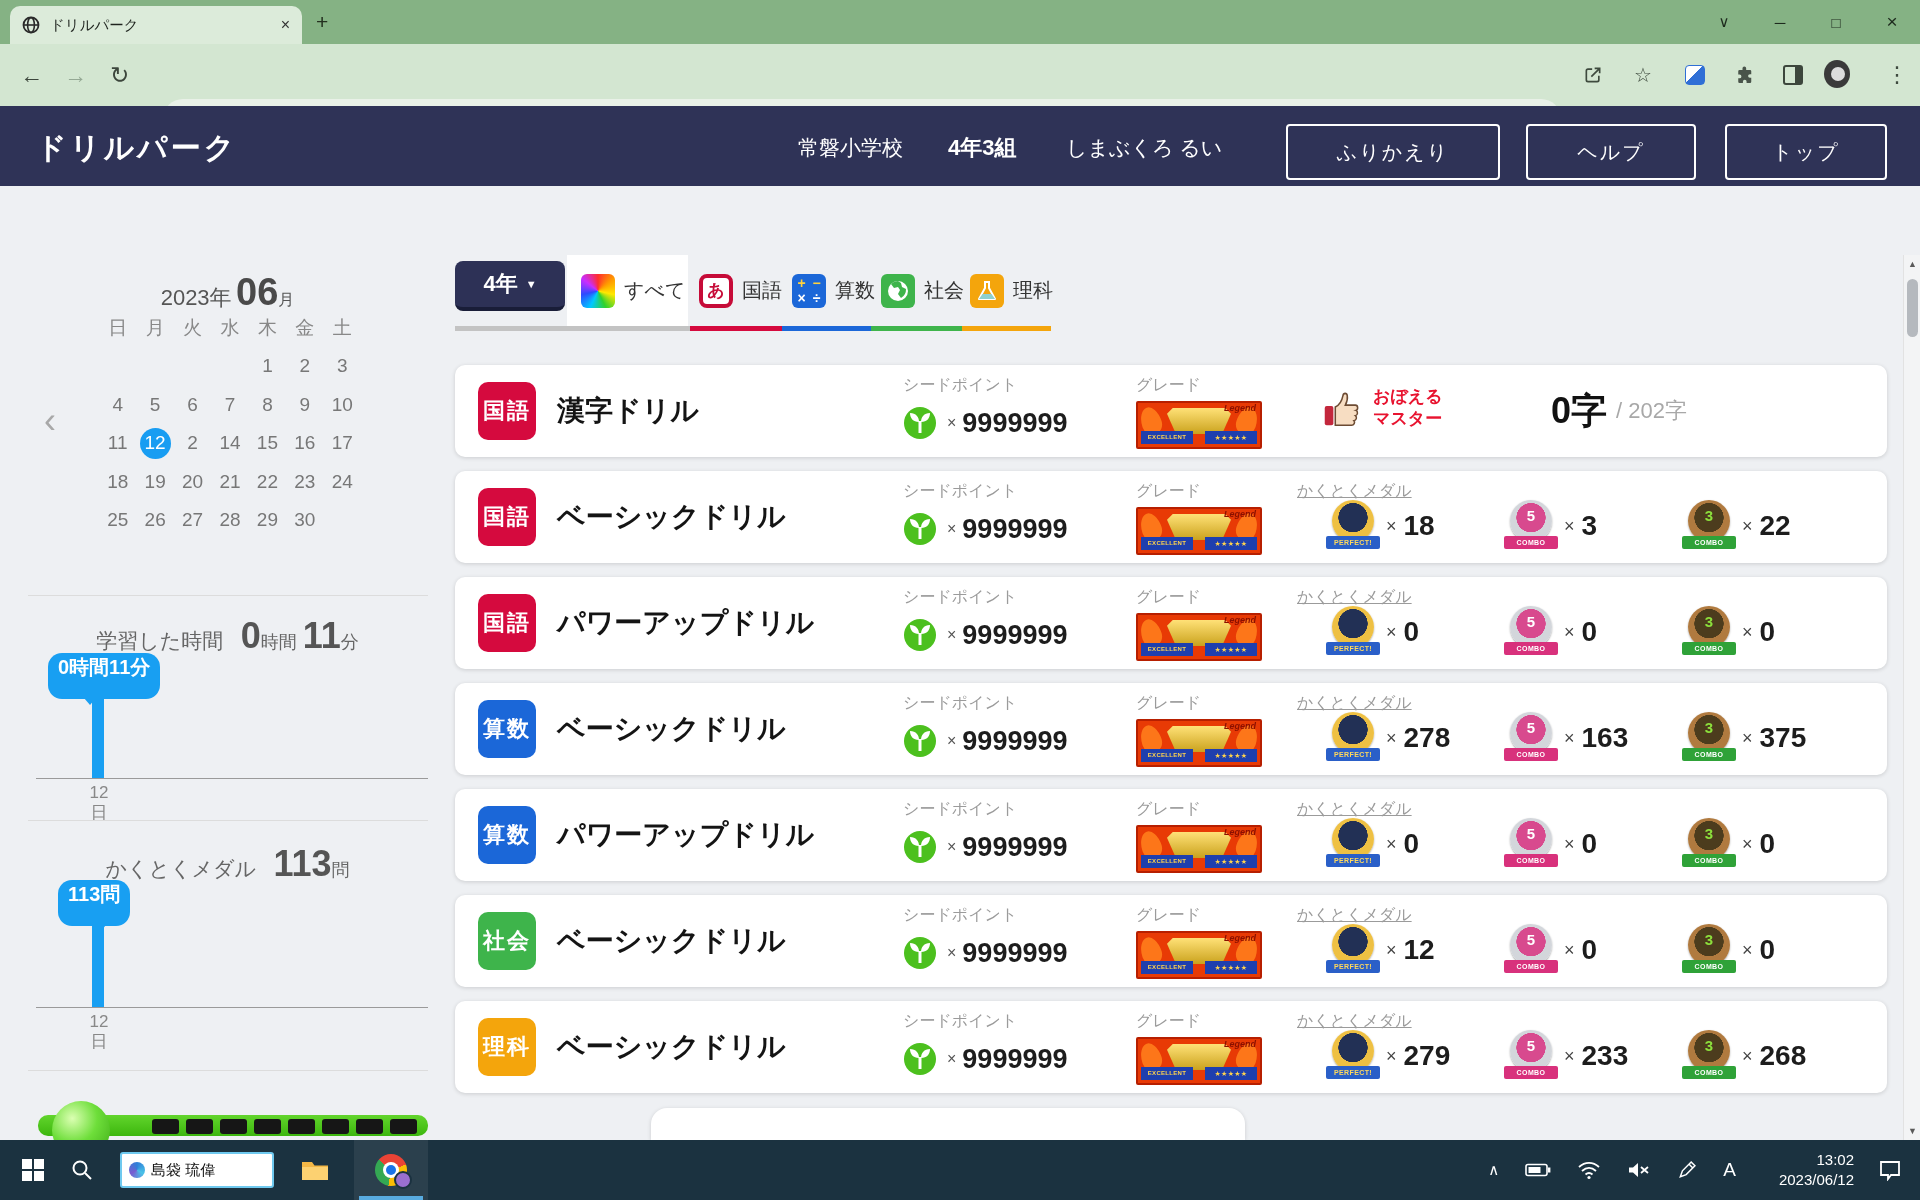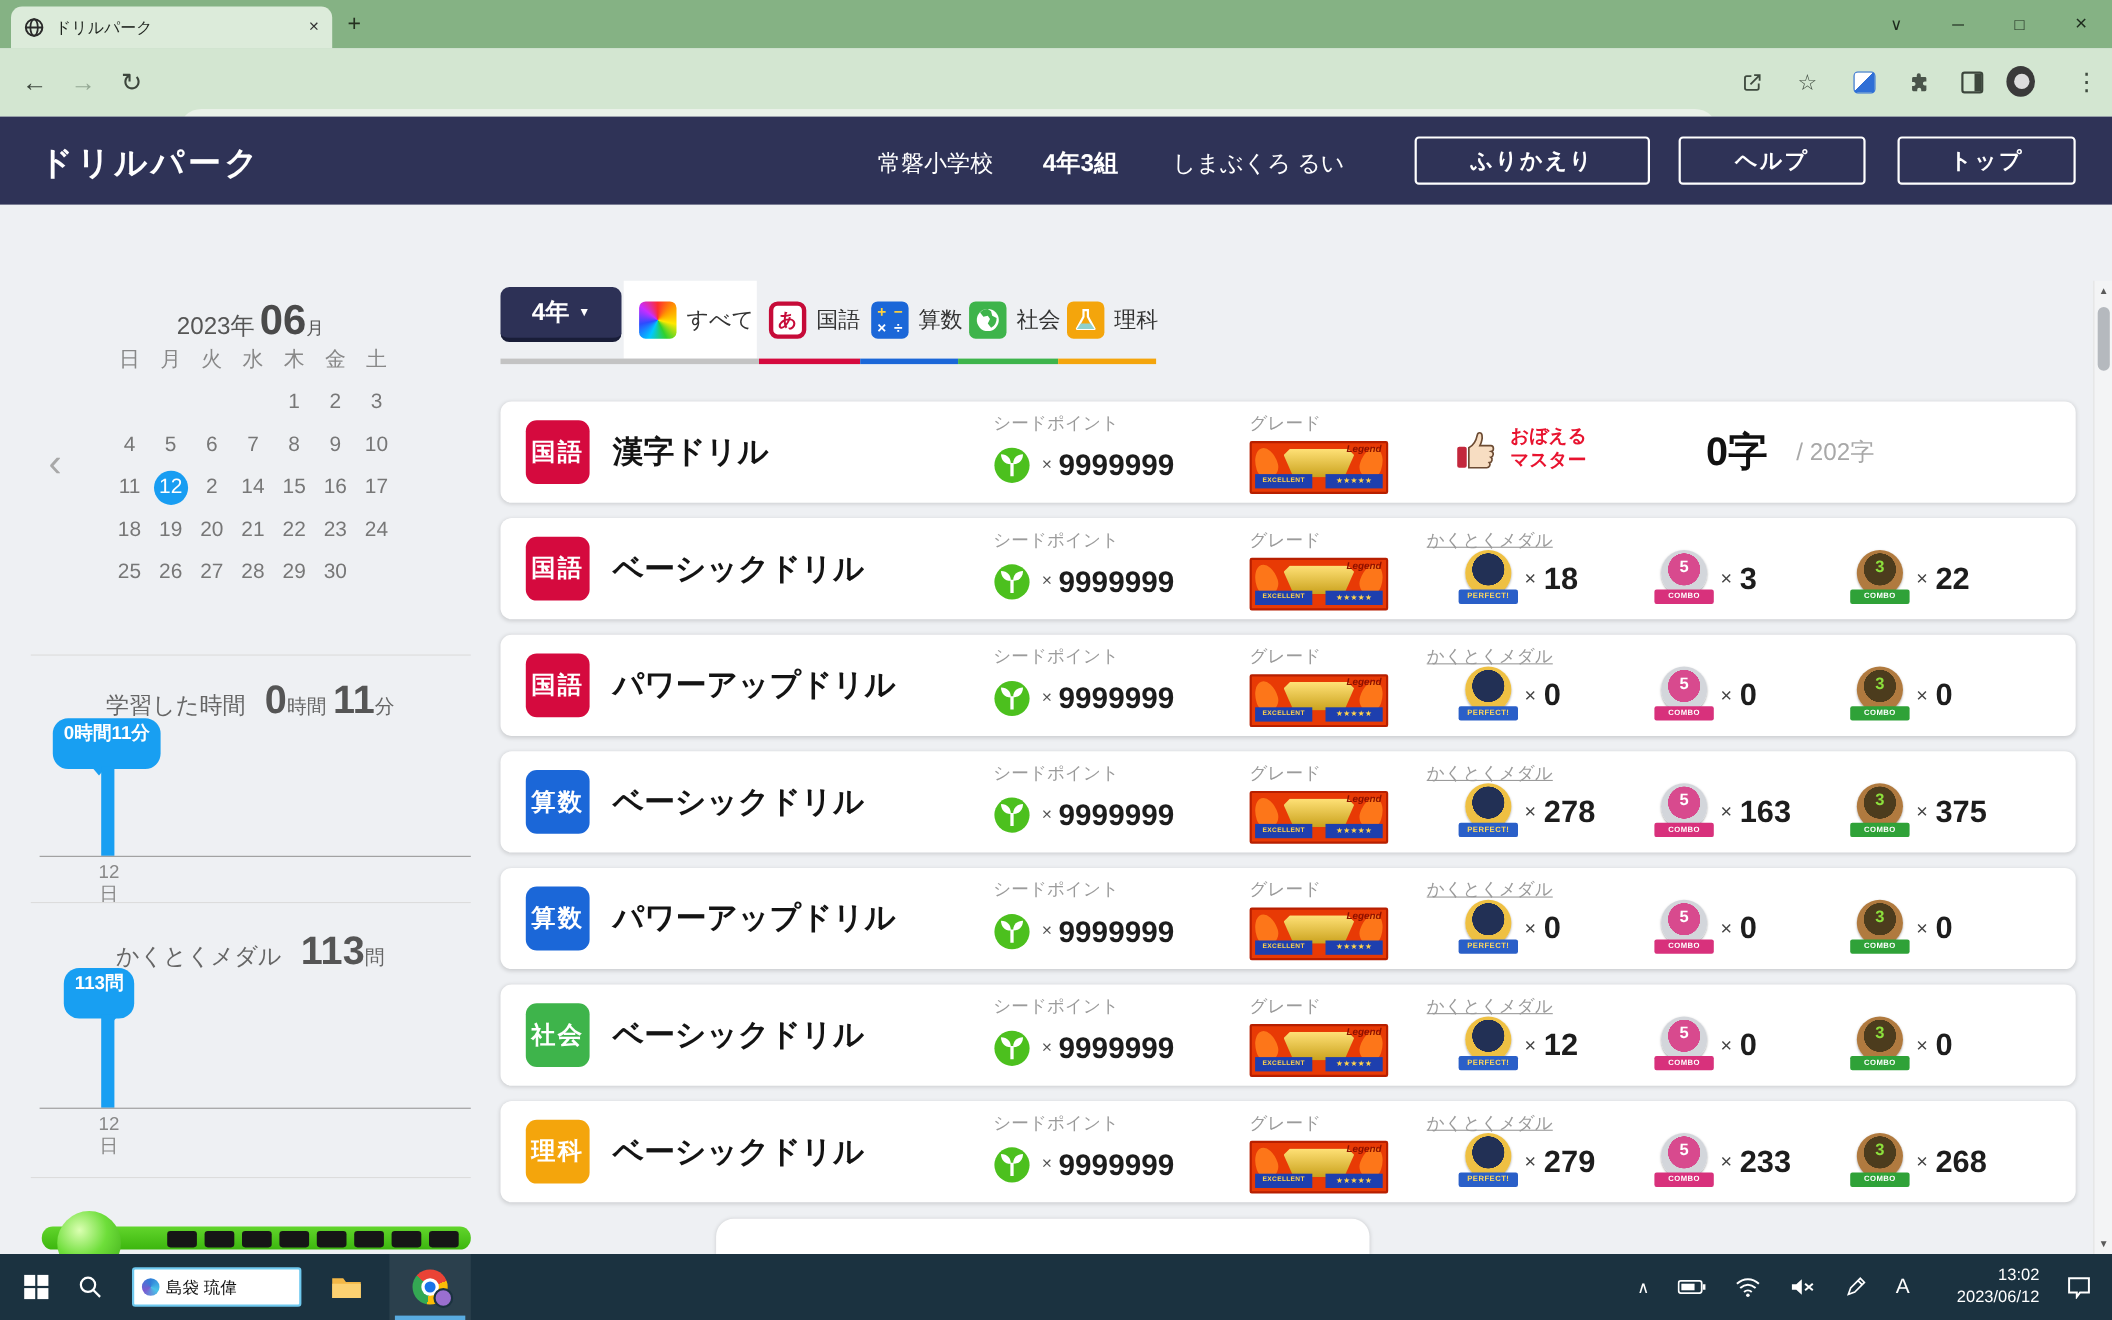--- a/index.html
+++ b/index.html
@@ -26,21 +26,21 @@
   .panelic::after{content:"";position:absolute;right:0;top:0;bottom:0;width:6px;background:#3c463c;}
   .avatar{width:28px;height:28px;border-radius:50%;background:#3a3a3a;position:relative;}
   .avatar::after{content:"";position:absolute;left:7px;top:7px;width:14px;height:14px;border-radius:50%;background:#ddd;}
 
   
   .appheader{position:absolute;left:0;top:106px;width:1920px;height:80px;background:#2f3357;color:#fff;}
   .app-title{position:absolute;left:36px;top:22px;font-size:30px;font-weight:bold;letter-spacing:3px;}
   .hd-school{position:absolute;left:798px;top:28px;font-size:21px;}
   .hd-class{position:absolute;left:948px;top:27px;font-size:22px;font-weight:bold;}
   .hd-student{position:absolute;left:1066px;top:28px;font-size:21px;}
-  .hd-btn{position:absolute;top:18px;height:44px;border:2px solid #fff;border-radius:4px;color:#fff;font-size:20px;display:flex;align-items:center;justify-content:center;letter-spacing:2px;background:transparent;font-weight:bold;}
+  .hd-btn{position:absolute;top:18px;height:56px;border:2px solid #fff;border-radius:4px;color:#fff;font-size:20px;display:flex;align-items:center;justify-content:center;letter-spacing:2px;background:transparent;}
   .hb1{left:1286px;width:214px;}.hb2{left:1526px;width:170px;}.hb3{left:1725px;width:162px;}
 
   
   .navband{position:absolute;left:0;top:186px;width:1920px;height:69px;background:#fff;}
   .pillwrap{position:absolute;left:224px;top:14px;width:333px;height:40px;background:#f1f1f1;border-radius:21px;box-shadow:0 2px 4px rgba(0,0,0,.18);}
   .pill{position:absolute;top:0;height:40px;display:flex;align-items:center;justify-content:center;font-size:19px;font-weight:bold;}
   .pill-home{left:0;width:165px;background:#1787e6;color:#fff;border-radius:21px;z-index:2;}
   .pill-relearn{left:165px;width:168px;color:#1787e6;border-radius:0 21px 21px 0;}
 
   
@@ -54,21 +54,21 @@
   .cal-wdrow{position:absolute;left:99px;top:58px;width:262px;display:grid;grid-template-columns:repeat(7,1fr);}
   .cal-wd{text-align:center;font-size:19px;color:#888;line-height:30px;}
   .cal-grid{position:absolute;left:99px;top:92px;width:262px;display:grid;grid-template-columns:repeat(7,1fr);grid-auto-rows:38.5px;}
   .cal-day{display:flex;align-items:center;justify-content:center;font-size:19px;color:#777;}
   .cal-day.sel{color:#fff;}
   .cal-day.sel em{font-style:normal;background:#189df2;border-radius:50%;width:31px;height:31px;display:flex;align-items:center;justify-content:center;}
   .divider{position:absolute;left:28px;width:400px;border-top:1px solid #dcdcdc;}
   .stat-title{position:absolute;left:0;width:455px;text-align:center;color:#666;font-size:21px;}
   .stat-big{font-size:36px;font-weight:bold;color:#555;}
   .stat-unit{font-size:18px;color:#666;}
-  .bubble{position:absolute;height:46px;background:#189ff2;border-radius:14px;color:#fff;font-size:17px;font-weight:bold;line-height:28px;padding:0 10px;}
+  .bubble{position:absolute;height:46px;background:#189ff2;border-radius:14px;color:#fff;font-size:20px;font-weight:bold;line-height:28px;padding:0 10px;}
   .bubble::after{content:"";position:absolute;left:36px;bottom:-6px;border:6px solid transparent;border-top:7px solid #189ff2;border-bottom:0;}
   .sbar{position:absolute;left:92px;width:12px;background:#189ff2;}
   .axis{position:absolute;left:36px;width:392px;border-top:1px solid #9a9a9a;}
   .xlab{position:absolute;left:84px;width:30px;text-align:center;font-size:17px;color:#888;line-height:1.15;}
   .lvl-bar{position:absolute;left:38px;top:860px;width:390px;height:21px;border-radius:10px;background:linear-gradient(#62d52c,#3cb60e);}
   .lvl-ball{position:absolute;left:52px;top:846px;width:58px;height:58px;border-radius:50%;background:radial-gradient(circle at 35% 30%,#dbffb2,#6ede3a 45%,#3aa714);}
   .lvl-segs{position:absolute;left:152px;top:864px;display:flex;gap:7px;}
   .lvl-segs i{width:27px;height:15px;background:#161616;border-radius:3px;}
 
   
@@ -124,21 +124,21 @@
   .m-combo3 .mnum{color:#8ce03c;}
   .mrib{position:absolute;bottom:5px;left:-1px;width:54px;height:13px;border-radius:2px;text-align:center;font-size:7px;font-weight:bold;line-height:13px;letter-spacing:.4px;color:#fff;}
   .m-perfect .mrib{background:#2a5fc8;color:#ffd95e;}
   .m-combo5 .mrib{background:#d8317c;}
   .m-combo3 .mrib{background:#2fa238;}
 
   .master{position:absolute;left:864px;top:20px;display:flex;align-items:center;gap:8px;}
   .master-text{display:flex;flex-direction:column;font-size:17px;font-weight:bold;color:#e8132f;line-height:1.3;}
   .score{position:absolute;left:1096px;top:0;height:92px;display:flex;align-items:center;}
   .score-val{font-size:36px;font-weight:bold;color:#111;}
-  .score-total{font-size:22px;color:#a8a8a8;margin-left:26px;}
+  .score-total{font-size:22px;color:#a8a8a8;margin-left:9px;}
 
   .partial-card{position:absolute;left:196px;top:853px;width:594px;height:32px;background:#fff;border-radius:16px 16px 0 0;box-shadow:0 1px 4px rgba(0,0,0,.15);}
 
   
   .scrollbar{position:absolute;right:0;top:0;width:17px;height:885px;background:#f3f4f5;border-left:1px solid #e2e2e2;}
   .sb-arrow{position:absolute;left:0;width:17px;text-align:center;font-size:9px;color:#5a5a5a;}
   .sb-up{top:4px;}.sb-down{bottom:4px;}
   .sb-thumb{position:absolute;left:3px;top:24px;width:11px;height:58px;background:#b5b9be;border-radius:6px;}
 
   

